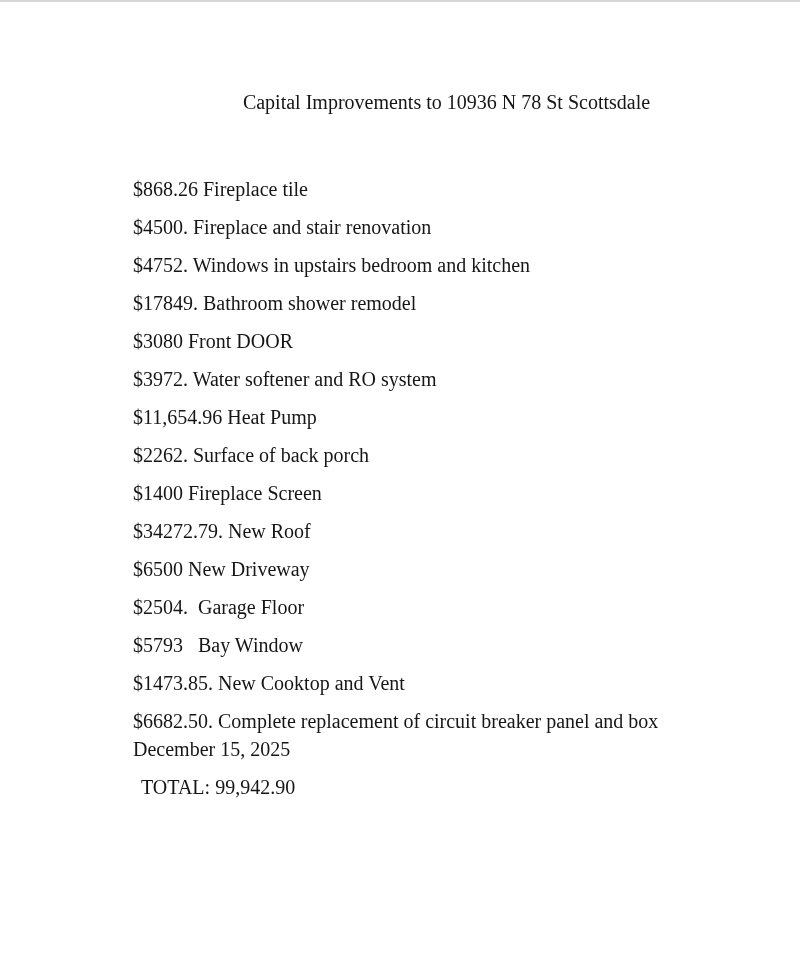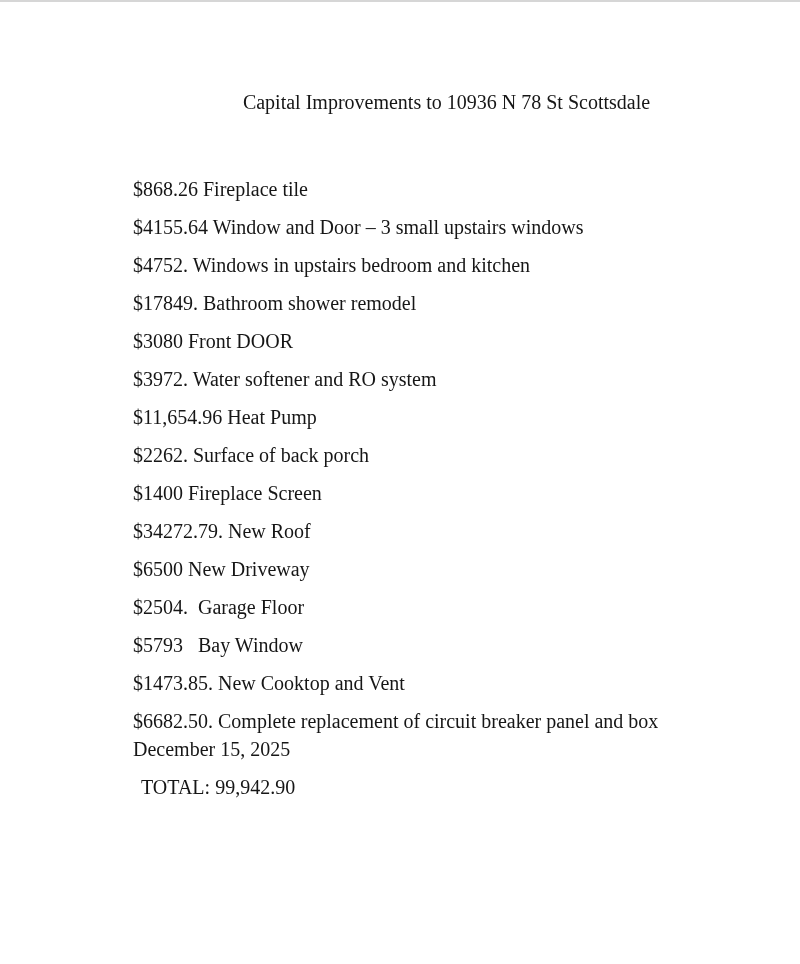--- a/index.html
+++ b/index.html
@@ -49,21 +49,21 @@
   }
 </style>
 </head>
 <body>
 
 <div class="doc">
   <p class="doc-title">Capital Improvements to 10936 N 78 St Scottsdale</p>
 
   <div class="items">
       <p class="item">$868.26 Fireplace tile</p>
-      <p class="item">$4155.64 Window and Door – 3 small upstairs windows</p>
+      <p class="item">$4500. Fireplace and stair renovation</p>
       <p class="item">$4752. Windows in upstairs bedroom and kitchen</p>
       <p class="item">$17849. Bathroom shower remodel</p>
       <p class="item">$3080 Front DOOR</p>
       <p class="item">$3972. Water softener and RO system</p>
       <p class="item">$11,654.96 Heat Pump</p>
       <p class="item">$2262. Surface of back porch</p>
       <p class="item">$1400 Fireplace Screen</p>
       <p class="item">$34272.79. New Roof</p>
       <p class="item">$6500 New Driveway</p>
       <p class="item">$2504.  Garage Floor</p>

